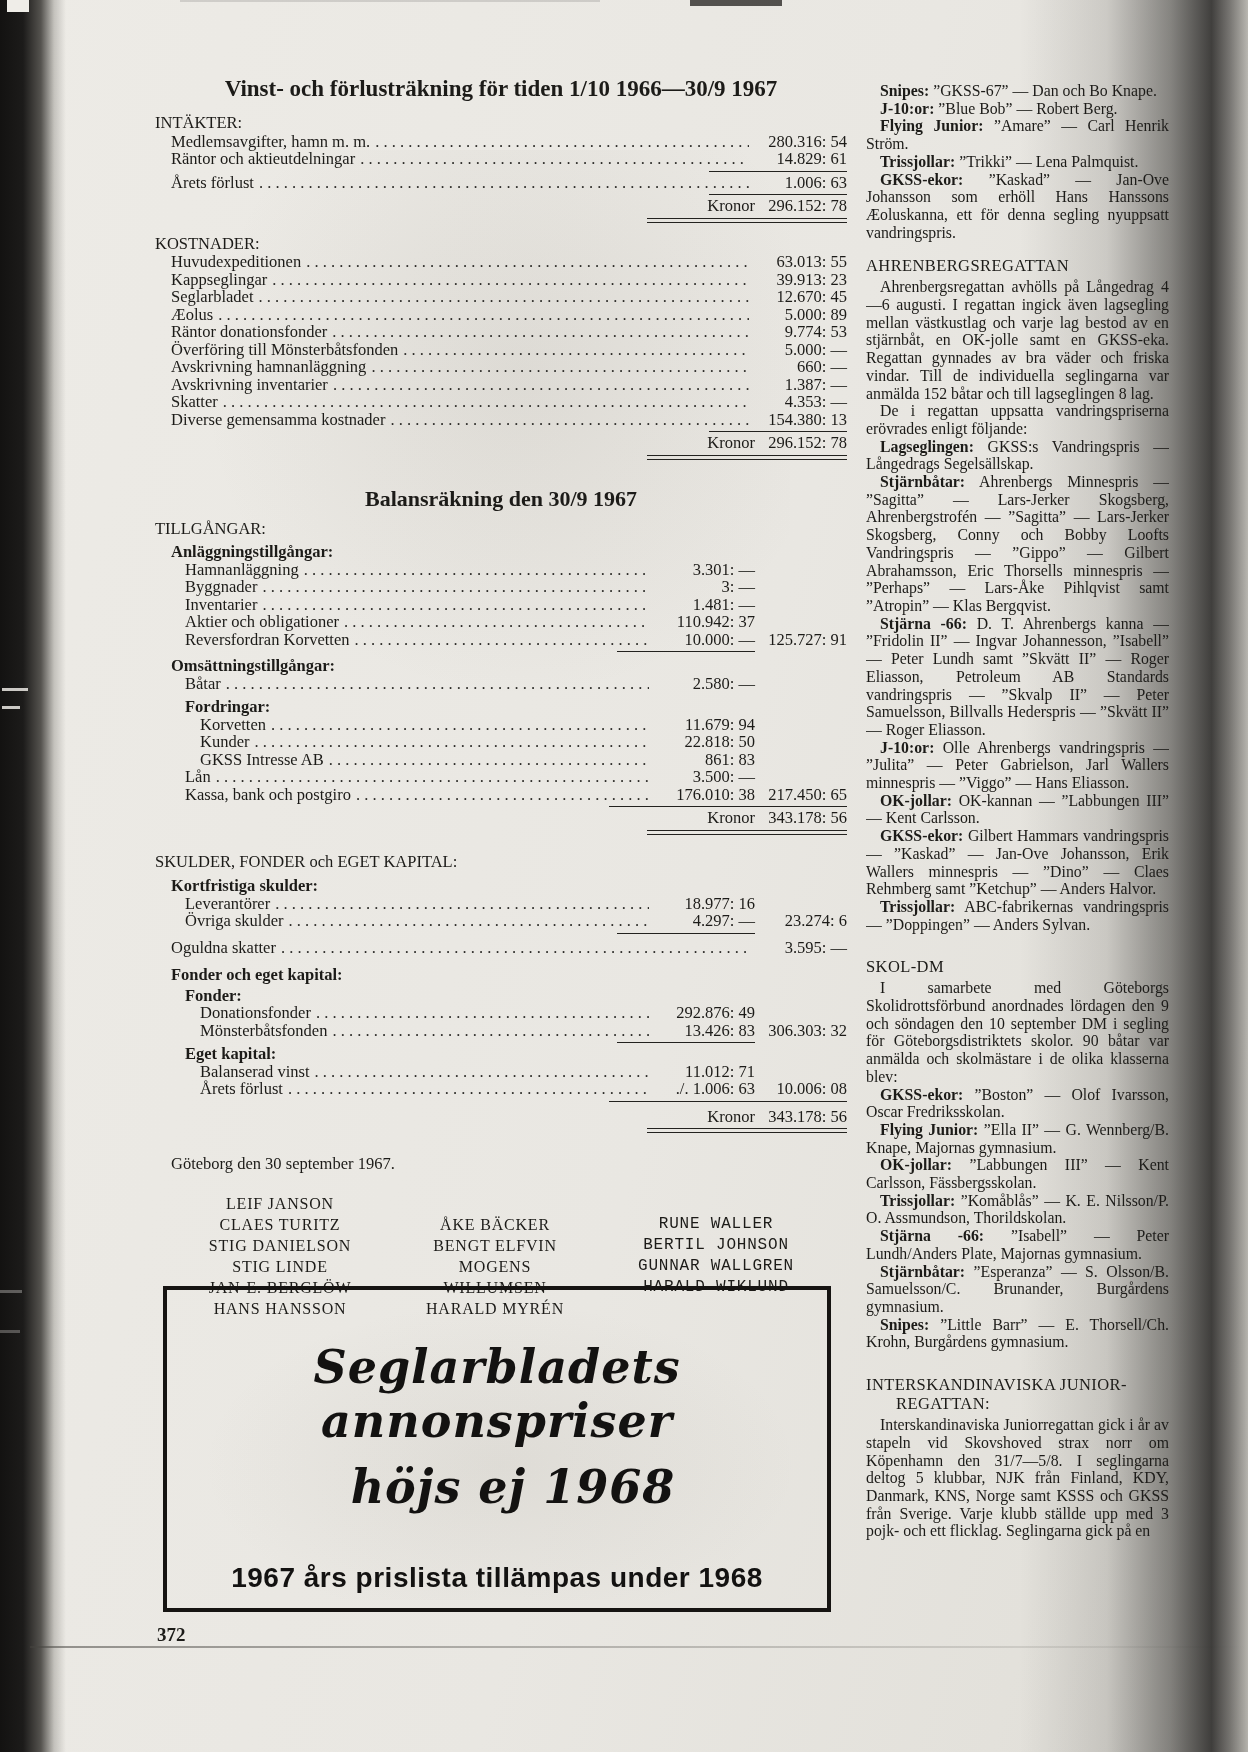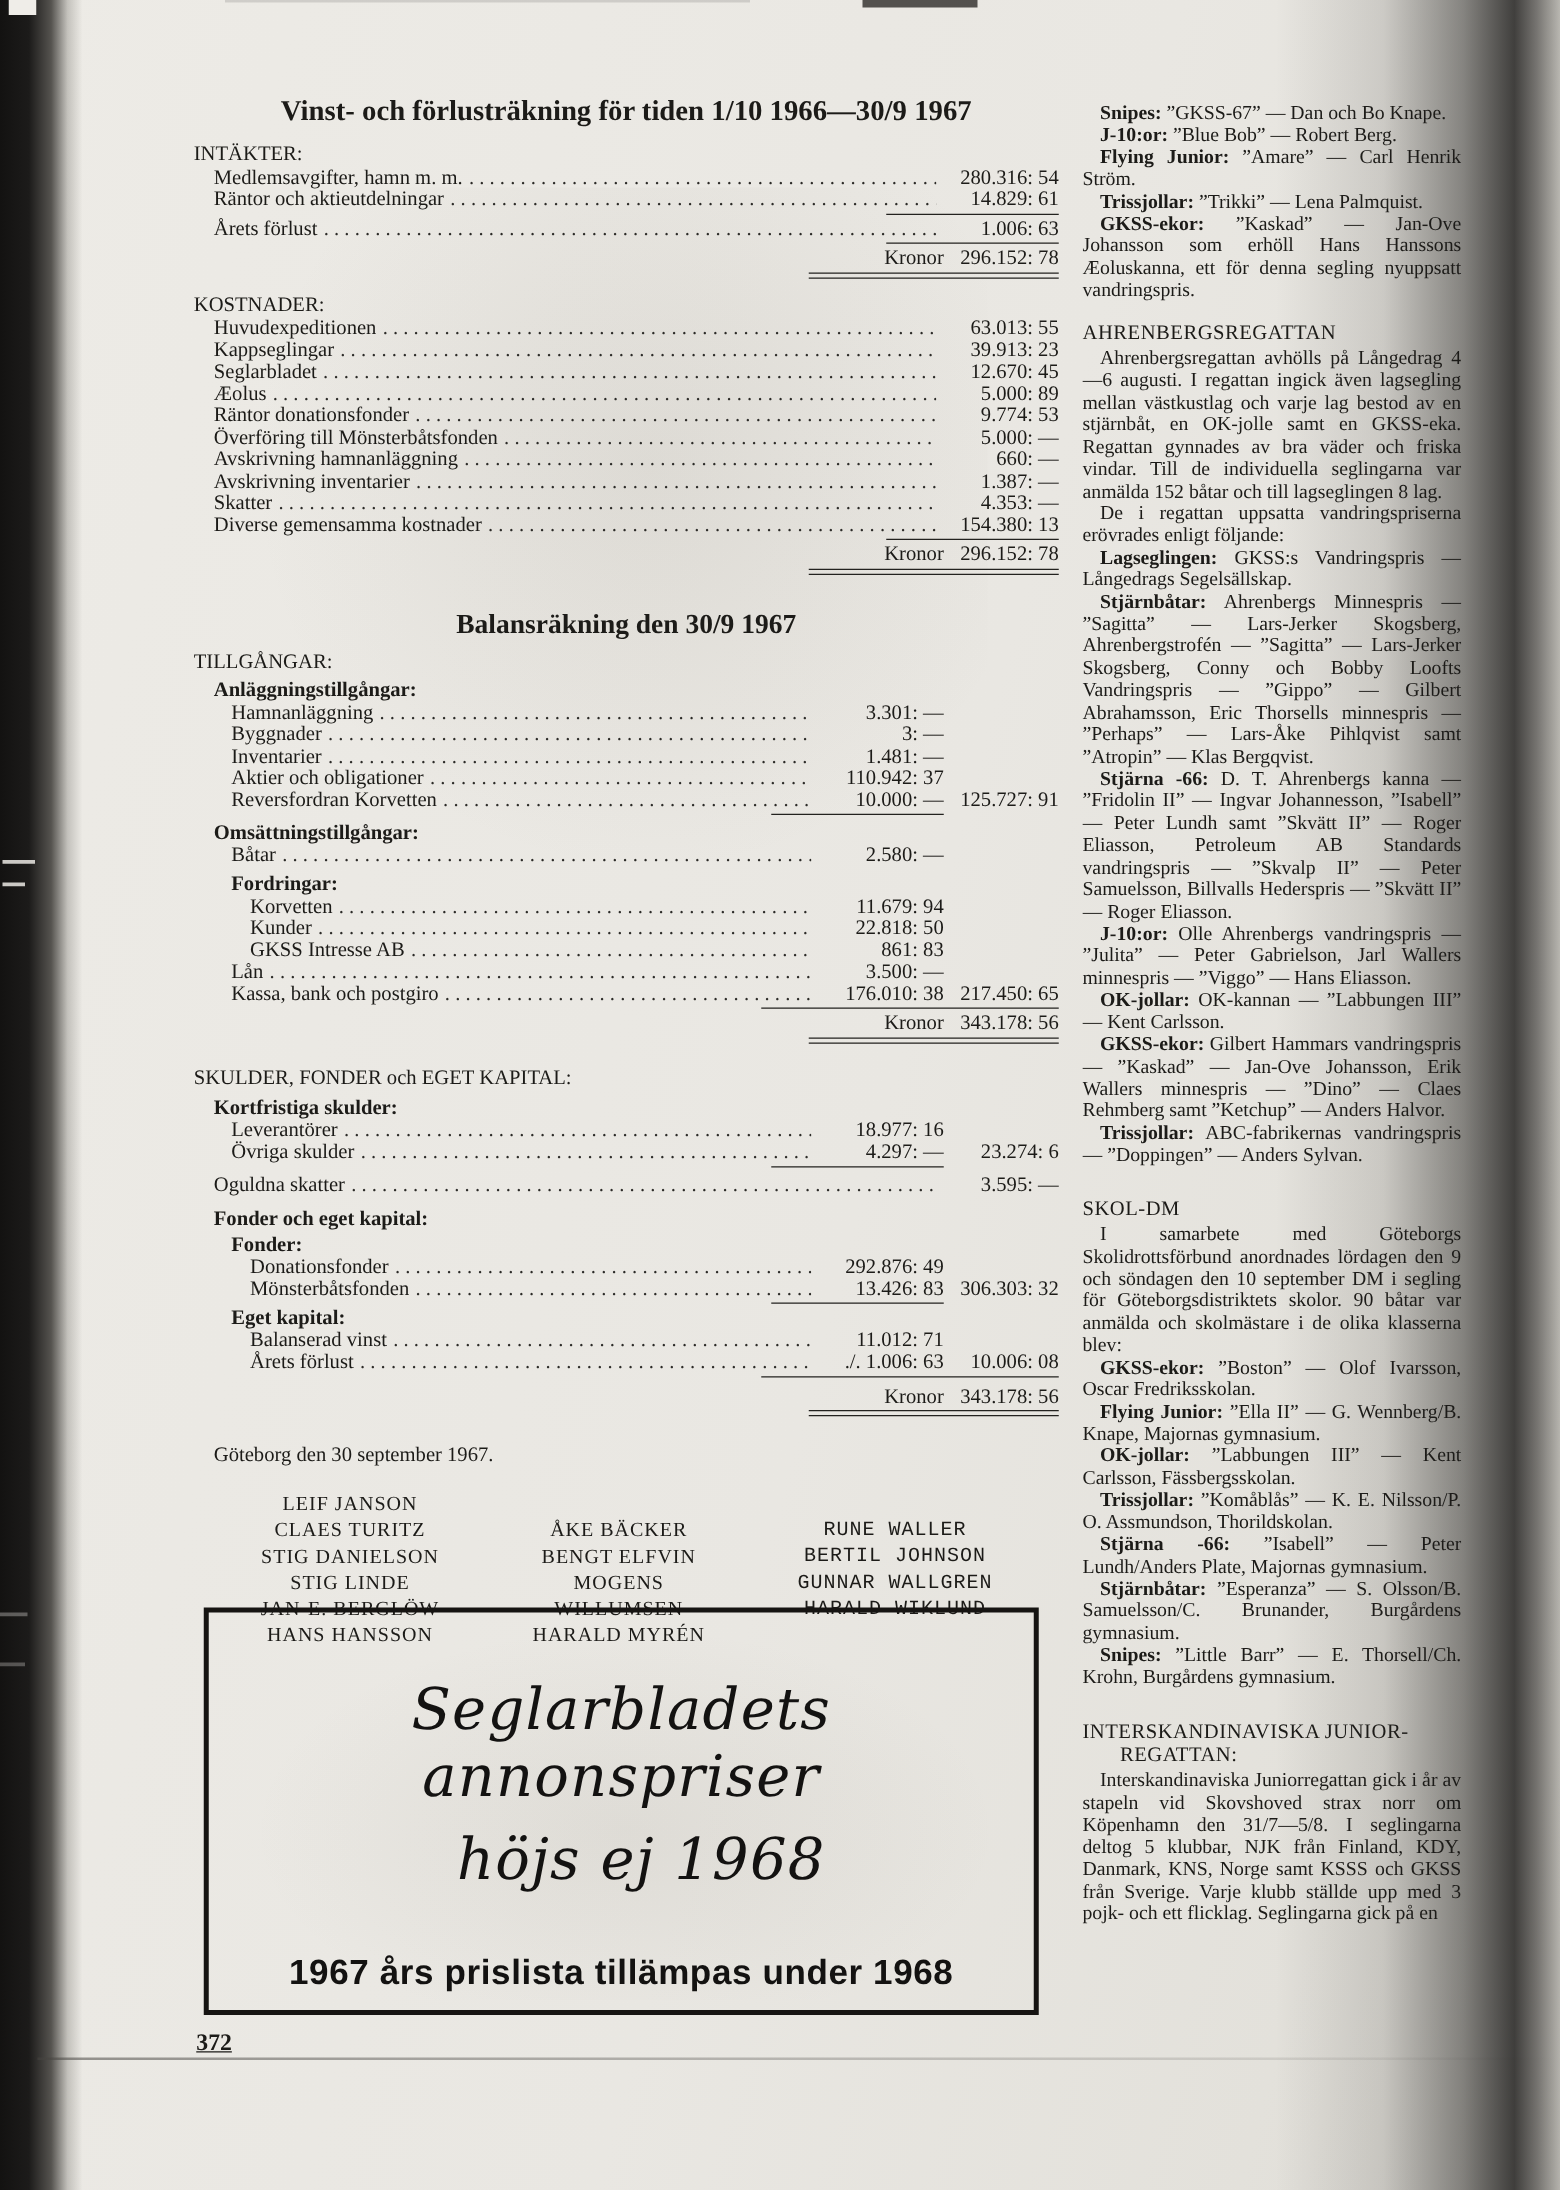--- a/index.html
+++ b/index.html
@@ -45,25 +45,25 @@
   .rl-wide{width:238px;}
   .rl-dbl{width:200px;border-top:1.6px solid #23221f;border-bottom:1.6px solid #23221f;height:3px;margin:3px 0 2px 0;}
   .kr-word{}
   .mt6{margin-top:6px;} .mt10{margin-top:10px;} .mt16{margin-top:16px;} .mt4{margin-top:4px;} .mt3{margin-top:3px;} .mt7{margin-top:7px;}
   .date-line{margin-top:20px;padding-left:16px;}
   .sigs{display:flex;margin-top:20px;font-size:16px;line-height:21px;letter-spacing:0.8px;}
   .sigc{text-align:center;}
   .sigc1{width:180px;padding-top:21px;}
   .sigc2{width:250px;}
   .sigc3{width:262px;padding-top:21px;font-family:Liberation Mono, monospace;}
-  .pagenum{position:absolute;left:157px;top:1624px;font-weight:bold;font-size:19px;z-index:3;text-decoration:underline;}
+  .pagenum{position:absolute;left:157px;top:1624px;font-weight:bold;font-size:19px;z-index:3;}
 
   
   .adbox{position:absolute;left:163px;top:1286px;width:660px;height:318px;border:4px solid #161412;z-index:3;text-align:center;}
-  .ad-script{font-family:"DejaVu Serif",serif;font-style:italic;font-size:46px;line-height:54px;color:#131211;letter-spacing:1px;}
+  .ad-script{font-family:"DejaVu Serif",serif;font-style:italic;font-size:46px;line-height:54px;color:#131211;letter-spacing:1px;font-weight:bold;}
   .ad-l1{margin-top:50px;}
   .ad-l2{margin-top:12px;margin-left:32px;}
   .ad-l3{margin-top:48px;font-family:"Liberation Sans",sans-serif;font-weight:bold;font-size:28px;letter-spacing:0.5px;color:#131211;}
 
   
   .right-col{position:absolute;left:866px;top:82px;width:303px;height:1516px;overflow:hidden;z-index:3;
     font-size:15.8px;line-height:17.7px;text-align:justify;}
   .right-col p{margin:0;}
   .entry{text-indent:14px;}
   .lead{font-weight:bold;}

